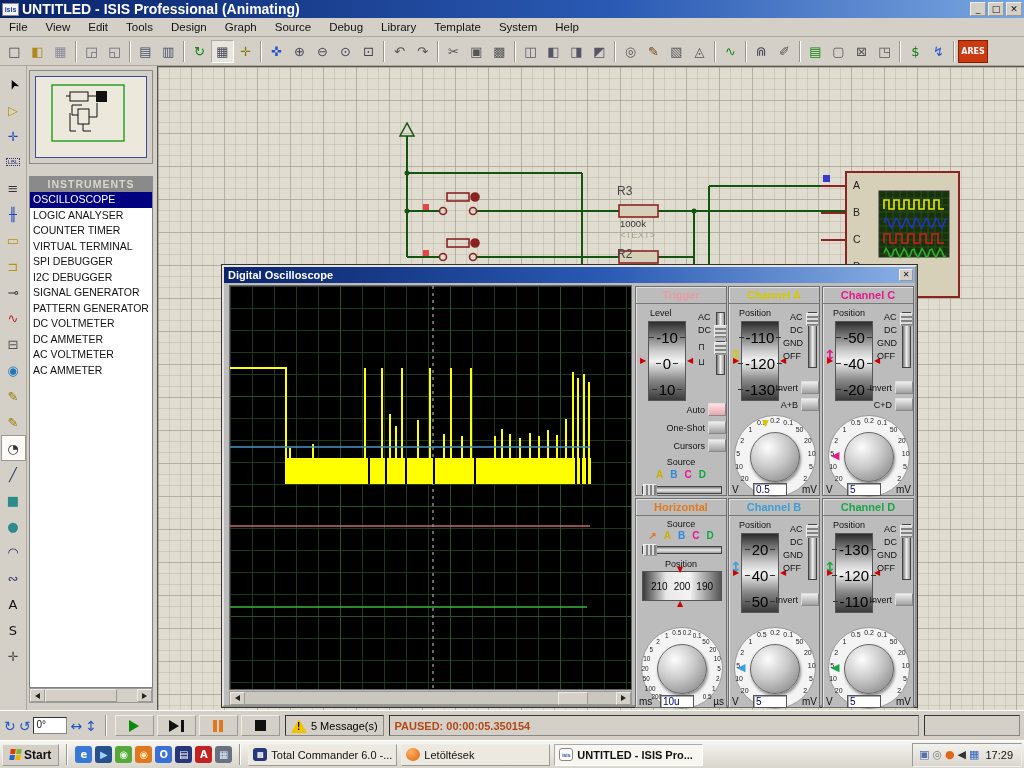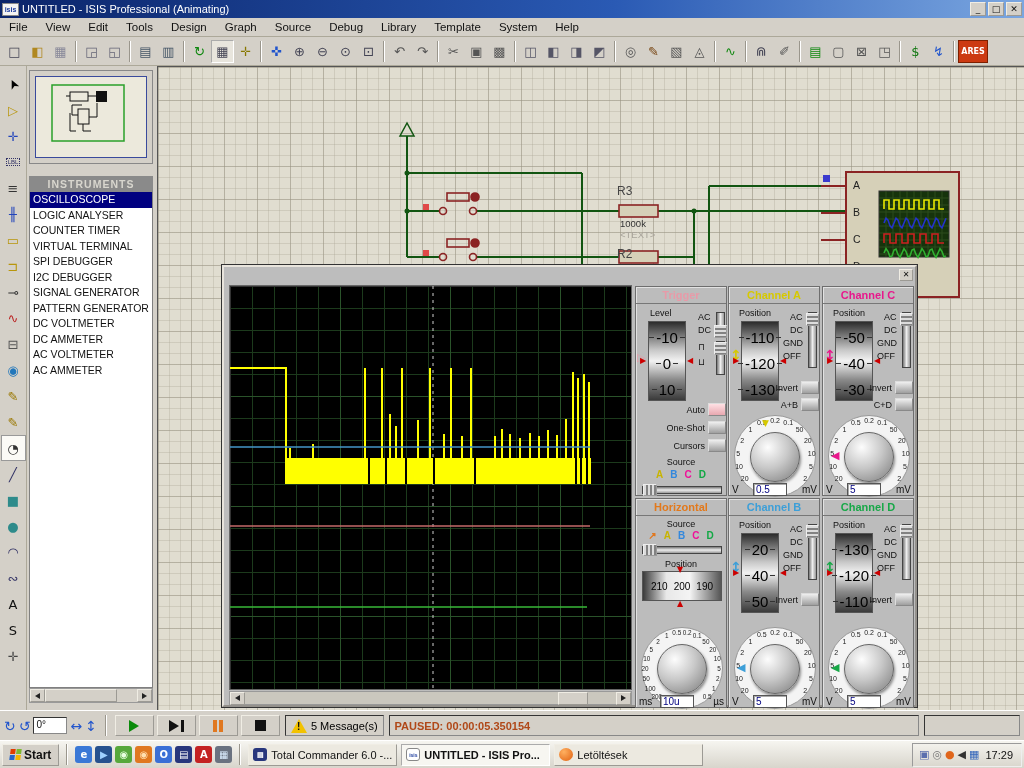--- a/index.html
+++ b/index.html
@@ -3,21 +3,21 @@
 <meta charset="utf-8">
 <style>
   * { margin:0; padding:0; box-sizing:border-box; }
   body { width:1024px; height:768px; overflow:hidden; position:relative;
          font-family:"Liberation Sans", sans-serif; background:#d4d0c8; font-size:11px; }
   
   .titlebar { position:absolute; left:0; top:0; width:1024px; height:18px;
     background:linear-gradient(90deg,#0a246a,#2a5ab4 60%,#7aa6e0); display:flex; align-items:center; padding:0 2px; }
   .appicon { width:17px; height:13px; background:#f4f4f4; border:1px solid #888; color:#1a3a9c;
     font-size:7px; font-weight:bold; display:flex; align-items:center; justify-content:center; margin-right:3px; }
-  .apptitle { color:#fff; font-weight:normal; font-size:11px; flex:1; }
+  .apptitle { color:#fff; font-weight:bold; font-size:14px; flex:1; }
   .winbtns { display:flex; gap:2px; }
   .wbtn { width:16px; height:14px; background:#d4d0c8; border:1px outset #f0ede4; font-size:9px;
     display:flex; align-items:center; justify-content:center; font-family:"DejaVu Sans",sans-serif; color:#111; }
   .menubar { position:absolute; left:0; top:18px; width:1024px; height:19px; background:#d4d0c8;
     border-bottom:1px solid #aca899; display:flex; align-items:center; }
   .mitem { padding:2px 9px; font-size:11.5px; color:#111; }
   .toolbar { position:absolute; left:0; top:38px; width:1024px; height:28px; background:#d4d0c8;
     display:flex; align-items:center; padding-left:3px; border-bottom:1px solid #aca899; }
   .tbtn { width:23px; height:23px; display:flex; align-items:center; justify-content:center;
     font-size:13px; font-family:"DejaVu Sans",sans-serif; border:1px solid transparent; }
@@ -418,20 +418,23 @@
   <span class="schsmall" style="left:462px;top:151px">1000k</span>
   <span class="schgrey" style="left:462px;top:162px">&lt;TEXT&gt;</span>
   <span class="schlabel" style="left:459px;top:180px">R2</span>
   <span class="pinlbl" style="left:695px;top:112px">A</span>
   <span class="pinlbl" style="left:695px;top:139px">B</span>
   <span class="pinlbl" style="left:695px;top:166px">C</span>
   <span class="pinlbl" style="left:695px;top:193px">D</span>
 </div>
 
 <div class="oscwin">
+  <div class="osctitle">
+    <span>Digital Oscilloscope</span>
+  </div>
   <span class="oscclose">✕</span>
   <div class="oscscreen">
     <svg id="tracesvg" width="403" height="405" viewBox="0 0 403 405">
         <line x1="203" y1="0" x2="203" y2="405" stroke="#d0d0d0" stroke-width="1" stroke-dasharray="3,4"></line>
         <rect x="56" y="172" width="305" height="26" fill="#ffff00"></rect>
         <path d="M0 82 H56 V198" stroke="#ffff00" fill="none" stroke-width="2"></path>
         <line x1="135" y1="82" x2="135" y2="198" stroke="#ffff00" stroke-width="2"></line>
         <line x1="152" y1="82" x2="152" y2="198" stroke="#ffff00" stroke-width="2"></line>
         <line x1="172" y1="82" x2="172" y2="198" stroke="#ffff00" stroke-width="2"></line>
         <line x1="200" y1="82" x2="200" y2="198" stroke="#ffff00" stroke-width="2"></line>
@@ -562,21 +565,21 @@
         <span class="kunit" style="position: absolute; left: 3px; top: 197px;">V</span>
         <span class="kunit" style="position: absolute; right: 2px; top: 197px;">mV</span>
       </div>
       <div class="opanel" style="left: 598px; top: 19px;">
         <span class="ptitle" style="position: absolute; left: 0px; top: 0px; width: 100%; color: rgb(232, 24, 140);">Channel C</span>
         <span class="plabel" style="position: absolute; left: 10px; top: 21px;">Position</span>
         <span class="updown" style="position: absolute; left: 1px; top: 60px; color: rgb(232, 24, 140); font-size: 14px;">↕</span>
         <span class="gauge" style="position: absolute; left: 12px; top: 34px; width: 38px; height: 80px;">
           <span class="gnum" style="position: absolute; top: 8px;">-50</span>
           <span class="gnum" style="position: absolute; top: 34px;">-40</span>
-          <span class="gnum" style="position: absolute; top: 60px;">-30</span>
+          <span class="gnum" style="position: absolute; top: 60px;">-20</span>
         </span>
         <span class="parrow" style="position: absolute; left: 4px; top: 69px; color: rgb(204, 0, 0);">▶</span>
         <span class="parrow" style="position: absolute; left: 51px; top: 69px; color: rgb(204, 0, 0);">◀</span>
         <span class="plabel" style="position: absolute; left: 61px; top: 25px;">AC</span>
         <span class="plabel" style="position: absolute; left: 61px; top: 38px;">DC</span>
         <span class="plabel" style="position: absolute; left: 54px; top: 51px;">GND</span>
         <span class="plabel" style="position: absolute; left: 54px; top: 64px;">OFF</span>
         <span class="vtrack" style="position: absolute; left: 79px; top: 25px; height: 56px;">
           <span class="vthumb" style="position: absolute; top: 0px;"></span>
         </span>
@@ -790,27 +793,27 @@
       <span class="ql" style="background: rgb(40, 54, 124); color: rgb(255, 255, 255);">▤</span>
       <span class="ql" style="background: rgb(196, 34, 34); color: rgb(255, 255, 255);">A</span>
       <span class="ql" style="background: rgb(106, 114, 128); color: rgb(221, 238, 255);">▦</span>
     </span>
   <span class="tsep"></span>
   <span class="sbgroup" id="tasks" style="gap:4px">
       <span class="task">
         <span class="ticon" style="background: rgb(40, 54, 124);">▤</span>
         <span>Total Commander 6.0 -...</span>
       </span>
+      <span class="task">
+        <span class="ticon" style="background: radial-gradient(circle at 35% 30%, rgb(255, 176, 96), rgb(224, 96, 16)); border-radius: 50%;"></span>
+        <span>Letöltések</span>
+      </span>
       <span class="task active">
         <span class="ticon" style="background: rgb(255, 255, 255); color: rgb(26, 58, 156); border: 1px solid rgb(136, 136, 136); font-size: 5px;">isis</span>
         <span>UNTITLED - ISIS Pro...</span>
-      </span>
-      <span class="task">
-        <span class="ticon" style="background: radial-gradient(circle at 35% 30%, rgb(255, 176, 96), rgb(224, 96, 16)); border-radius: 50%;"></span>
-        <span>Letöltések</span>
       </span>
     </span>
   <span class="tray">
     <span id="trayicons" class="sbgroup">
         <span class="trayicon" style="color: rgb(90, 111, 174);">▣</span>
         <span class="trayicon" style="color: rgb(119, 119, 119);">◎</span>
         <span class="trayicon" style="color: rgb(224, 102, 28);">●</span>
         <span class="trayicon" style="color: rgb(51, 51, 51);">◀</span>
         <span class="trayicon" style="color: rgb(51, 102, 187);">▦</span>
       </span>

